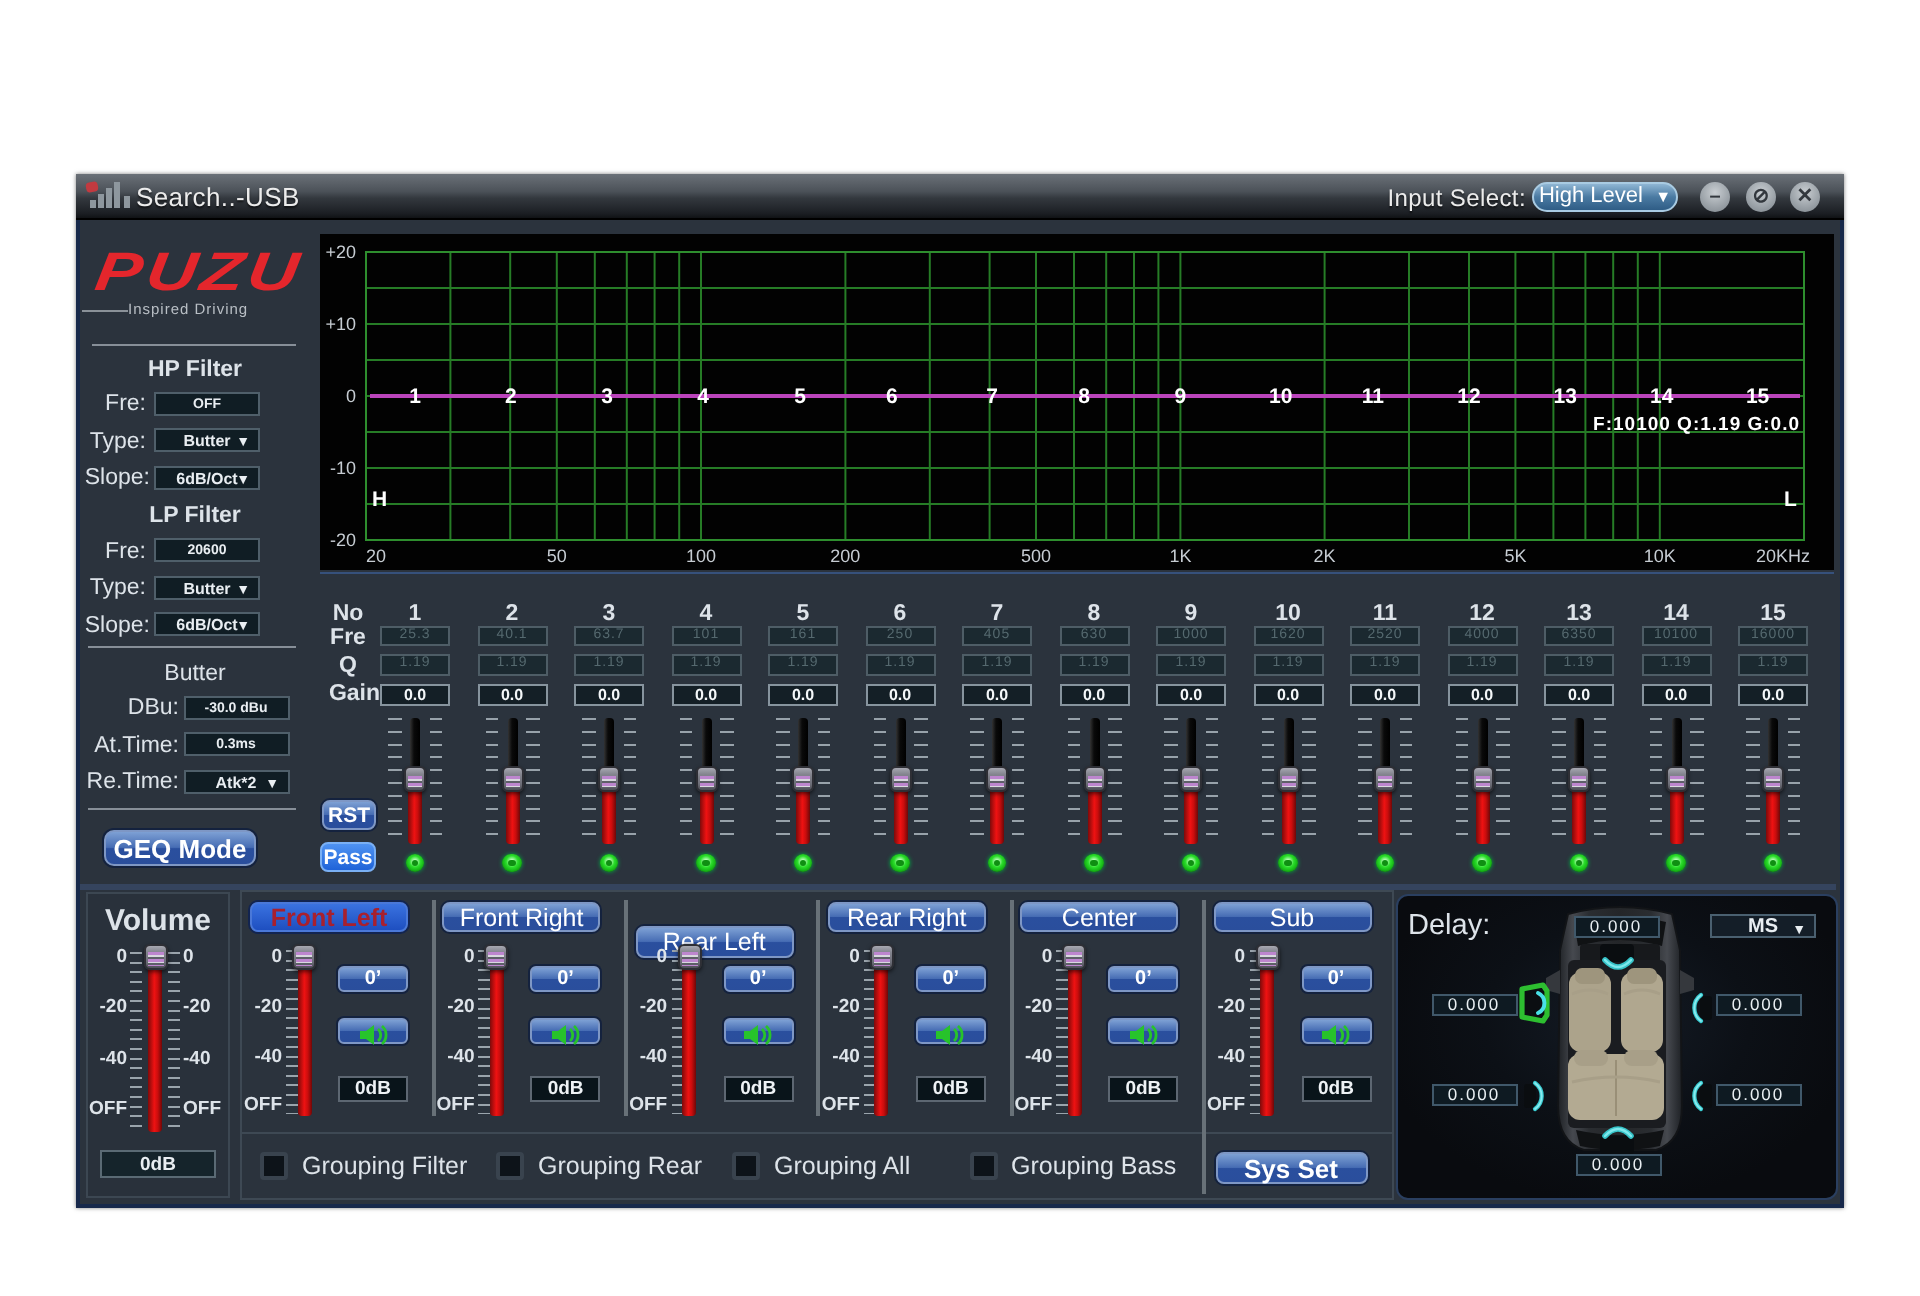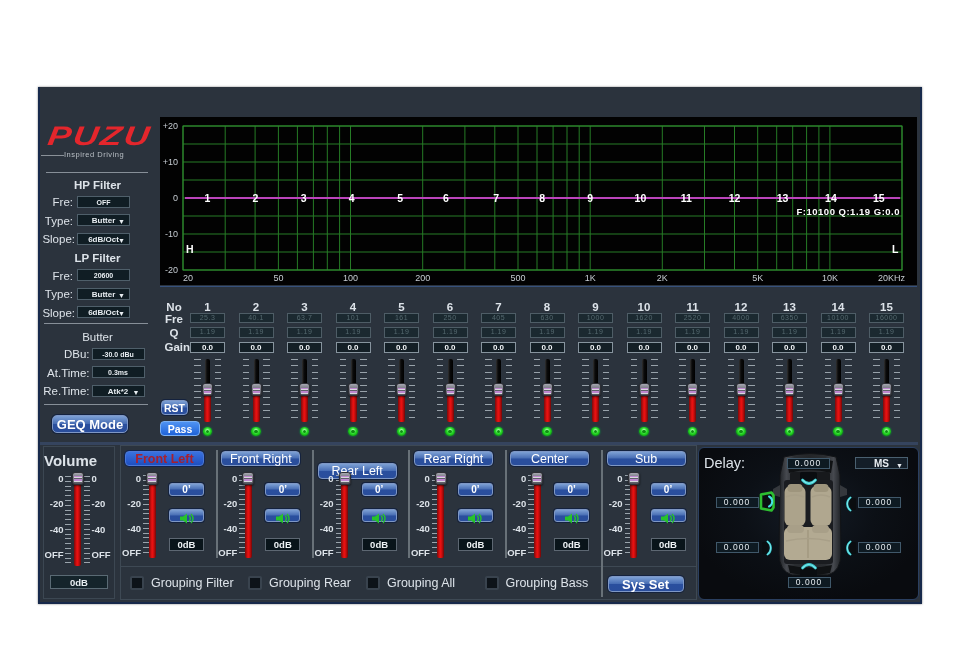--- a/index.html
+++ b/index.html
@@ -32,20 +32,36 @@
   background-image:repeating-linear-gradient(to bottom, #bd86ce 0 1.5px, #d8d8de 1.5px 2.3px, #5e5f68 2.3px 3.3px); }
 .trkblack { position:absolute; width:5px; background:linear-gradient(90deg,#333,#0a0a0a 40%,#000); border-radius:2px;}
 .trkred { position:absolute; width:7px; background:linear-gradient(90deg,#7e0a0a,#ef1212 45%,#c90d0d 70%,#6e0808); border-radius:2px;}
 .chsep { position:absolute; width:2px; background:#687178; }
 .cbx { position:absolute; width:14px; height:14px; background:#0d1319; border:2px solid #39434e; border-radius:2px; }
 .dlybox { position:absolute; width:43px; height:11px; background:#0e1a22; border:1px solid #40586a;
   color:#e8eef2; font-size:8.5px; text-align:center; line-height:9px; letter-spacing:1px; }
 </style></head><body>
 <div id="win">
 
+<div id="title">
+<div class="abs" style="left:5px;top:3px;width:26px;height:16px;">
+<div class="abs" style="left:2px;top:10px;width:3px;height:4px;background:#8e979e;"></div>
+<div class="abs" style="left:6px;top:7px;width:3px;height:7px;background:#8e979e;"></div>
+<div class="abs" style="left:10px;top:4px;width:3px;height:10px;background:#8e979e;"></div>
+<div class="abs" style="left:14px;top:1px;width:3px;height:13px;background:#8e979e;"></div>
+<div class="abs" style="left:19px;top:8px;width:3px;height:6px;background:#8e979e;"></div>
+<div class="abs" style="left:0px;top:1px;width:6px;height:5px;background:#c23a40;border-radius:2px;transform:rotate(-12deg);"></div>
+</div>
+<div class="ttxt" style="left:30px;">Search..-USB</div>
+<div class="ttxt" style="left:625px;width:100px;text-align:right;font-size:12px;top:4.5px;">Input Select:</div>
+<div class="pill">High Level&nbsp;&nbsp;<span style="font-size:8px;">▼</span></div>
+<div class="circ" style="left:812px;">–</div>
+<div class="circ" style="left:835px;">⊘</div>
+<div class="circ" style="left:857px;">✕</div>
+</div>
 <div class="abs" style="left:10px;top:34px;width:120px;height:22px;color:#e4262c;font-size:27px;font-weight:bold;font-style:italic;transform:skewX(-8deg) scaleX(1.3);transform-origin:0 0;letter-spacing:1.5px;">PUZU</div>
 <div class="abs" style="left:1px;top:67.5px;width:23px;height:1px;background:#8a9198;"></div>
 <div class="abs" style="left:24px;top:63px;width:66px;height:9px;color:#b9bfc5;font-size:7.5px;letter-spacing:0.5px;">Inspired Driving</div>
 <div class="sep" style="left:6px;top:84.5px;width:102px;"></div>
 <div class="lbl" style="left:20px;top:91.5px;width:75px;text-align:center;font-size:11.5px;font-weight:bold;">HP Filter</div>
 <div class="lbl" style="left:-27px;top:109px;width:60px;text-align:right;font-size:11.5px;">Fre:</div>
 <div class="dkbox" style="left:37px;top:108.5px;width:53px;height:12px;border-color:#4f5f6a;font-size:7px;line-height:11px;font-weight:bold;color:#e9eef2;">OFF</div>
 <div class="lbl" style="left:-27px;top:127.5px;width:60px;text-align:right;font-size:11.5px;">Type:</div>
 <div class="dkbox" style="left:37px;top:127px;width:53px;height:12px;border-color:#4f5f6a;font-size:8px;line-height:11px;font-weight:bold;color:#e9eef2;">Butter<span style="position:absolute;right:4px;top:1px;font-size:7px;">▼</span></div>
 <div class="lbl" style="left:-25px;top:146px;width:60px;text-align:right;font-size:11.5px;">Slope:</div>
@@ -61,21 +77,21 @@
 <div class="lbl" style="left:20px;top:244px;width:75px;text-align:center;font-size:11.5px;">Butter</div>
 <div class="lbl" style="left:-10.5px;top:261px;width:60px;text-align:right;font-size:11.5px;">DBu:</div>
 <div class="dkbox" style="left:51.5px;top:260.5px;width:53px;height:12px;border-color:#4f5f6a;font-size:7px;line-height:11px;font-weight:bold;color:#e9eef2;">-30.0 dBu</div>
 <div class="lbl" style="left:-10.5px;top:279.5px;width:60px;text-align:right;font-size:11.5px;">At.Time:</div>
 <div class="dkbox" style="left:51.5px;top:279px;width:53px;height:12px;border-color:#4f5f6a;font-size:7px;line-height:11px;font-weight:bold;color:#e9eef2;">0.3ms</div>
 <div class="lbl" style="left:-10.5px;top:298px;width:60px;text-align:right;font-size:11.5px;">Re.Time:</div>
 <div class="dkbox" style="left:51.5px;top:297.5px;width:53px;height:12px;border-color:#4f5f6a;font-size:8px;line-height:11px;font-weight:bold;color:#e9eef2;">Atk*2<span style="position:absolute;right:4px;top:1px;font-size:7px;">▼</span></div>
 <div class="sep" style="left:4px;top:317px;width:104px;"></div>
 <div class="blubtn" style="left:12px;top:327.5px;width:76px;height:18px;font-size:13px;font-weight:bold;line-height:17px;border-radius:5px;">GEQ Mode</div>
 <div class="blubtn" style="left:121px;top:313px;width:27px;height:15px;font-size:10.5px;font-weight:bold;line-height:14px;">RST</div>
-<div class="abs" style="left:120px;top:334px;width:40px;height:15px;background:linear-gradient(#4f93f2,#1f63d8);border:1px solid #7ab0f4;border-radius:4px;color:#fff;font-size:10.5px;font-weight:bold;text-align:center;line-height:14px;">Pass</div>
+<div class="abs" style="left:120px;top:334px;width:28px;height:15px;background:linear-gradient(#4f93f2,#1f63d8);border:1px solid #7ab0f4;border-radius:4px;color:#fff;font-size:10.5px;font-weight:bold;text-align:center;line-height:14px;">Pass</div>
 <svg class="abs" style="left:120px;top:30px;" width="757" height="168" viewBox="0 0 757 168">
       <rect x="0" y="0" width="757" height="168" fill="#020202"></rect>
       <line x1="23" y1="9" x2="742" y2="9" stroke="#267c26" stroke-width="1"></line>
       <line x1="23" y1="27" x2="742" y2="27" stroke="#267c26" stroke-width="1"></line>
       <line x1="23" y1="45" x2="742" y2="45" stroke="#267c26" stroke-width="1"></line>
       <line x1="23" y1="63" x2="742" y2="63" stroke="#267c26" stroke-width="1"></line>
       <line x1="23" y1="81" x2="742" y2="81" stroke="#267c26" stroke-width="1"></line>
       <line x1="23" y1="99" x2="742" y2="99" stroke="#267c26" stroke-width="1"></line>
       <line x1="23" y1="117" x2="742" y2="117" stroke="#267c26" stroke-width="1"></line>
       <line x1="23" y1="135" x2="742" y2="135" stroke="#267c26" stroke-width="1"></line>
@@ -294,21 +310,21 @@
 <div class="thumb" style="left:792.5px;top:296px;"></div>
 <div class="led" style="left:793px;top:339.5px;"></div>
 <div class="tick" style="left:833px;top:272px;width:6.5px;height:64px;"></div>
 <div class="tick" style="left:853.5px;top:272px;width:6.5px;height:64px;"></div>
 <div class="trkblack" style="left:844px;top:271.5px;height:32px;"></div>
 <div class="trkred" style="left:843px;top:302px;height:33px;"></div>
 <div class="thumb" style="left:841px;top:296px;"></div>
 <div class="led" style="left:841.5px;top:339.5px;"></div>
 <div class="abs" style="left:0;top:355px;width:878px;height:2.5px;background:#35445e;"></div>
 <div class="abs" style="left:3px;top:358.5px;width:71.5px;height:153px;border:1px solid #3c4752;background:#29313b;"></div>
-<div class="lbl" style="left:4px;top:364.5px;width:70px;font-size:15px;font-weight:bold;">Volume</div>
+<div class="lbl" style="left:4px;top:364.5px;width:70px;text-align:center;font-size:15px;font-weight:bold;">Volume</div>
 <div class="tickb" style="left:25px;top:389px;width:6px;height:90px;"></div>
 <div class="tickb" style="left:44px;top:389px;width:6px;height:90px;"></div>
 <div class="trkred" style="left:34px;top:388px;height:91px;"></div>
 <div class="thumb" style="left:31.5px;top:384.5px;width:12px;"></div>
 <div class="lbl" style="left:0.5px;top:385.5px;width:23px;text-align:right;font-size:9.5px;font-weight:bold;">0</div>
 <div class="lbl" style="left:51.5px;top:385.5px;width:23px;text-align:left;font-size:9.5px;font-weight:bold;">0</div>
 <div class="lbl" style="left:0.5px;top:411px;width:23px;text-align:right;font-size:9.5px;font-weight:bold;">-20</div>
 <div class="lbl" style="left:51.5px;top:411px;width:23px;text-align:left;font-size:9.5px;font-weight:bold;">-20</div>
 <div class="lbl" style="left:0.5px;top:436.5px;width:23px;text-align:right;font-size:9.5px;font-weight:bold;">-40</div>
 <div class="lbl" style="left:51.5px;top:436.5px;width:23px;text-align:left;font-size:9.5px;font-weight:bold;">-40</div>

